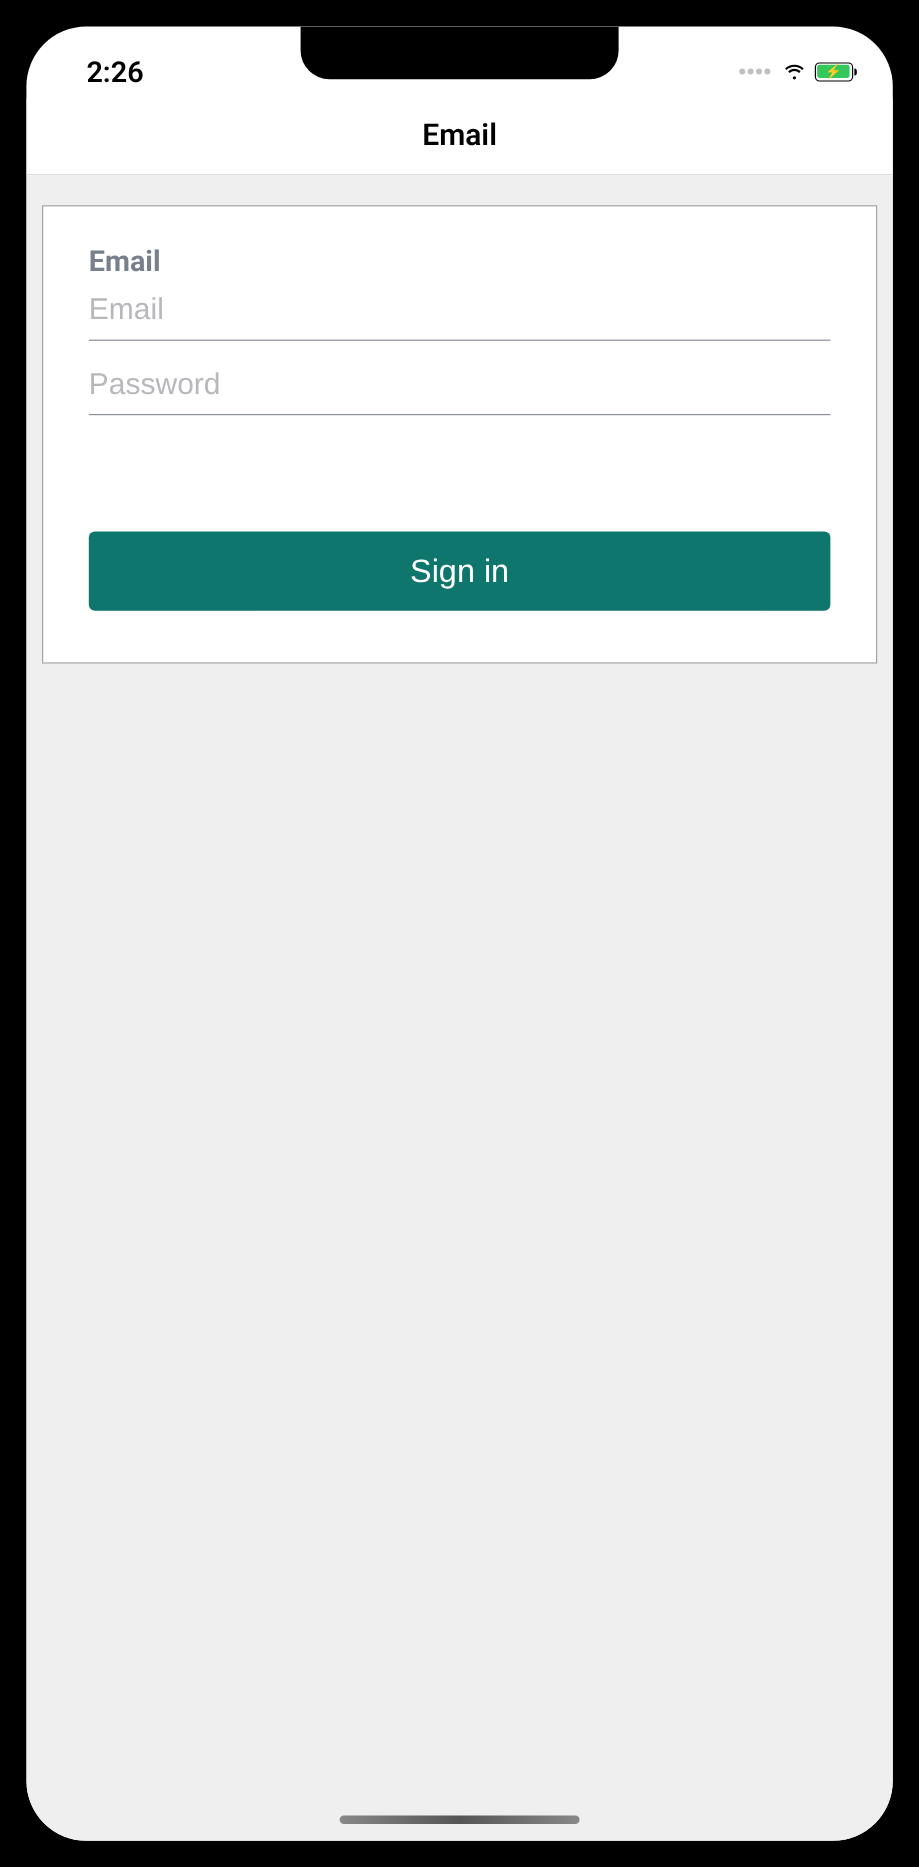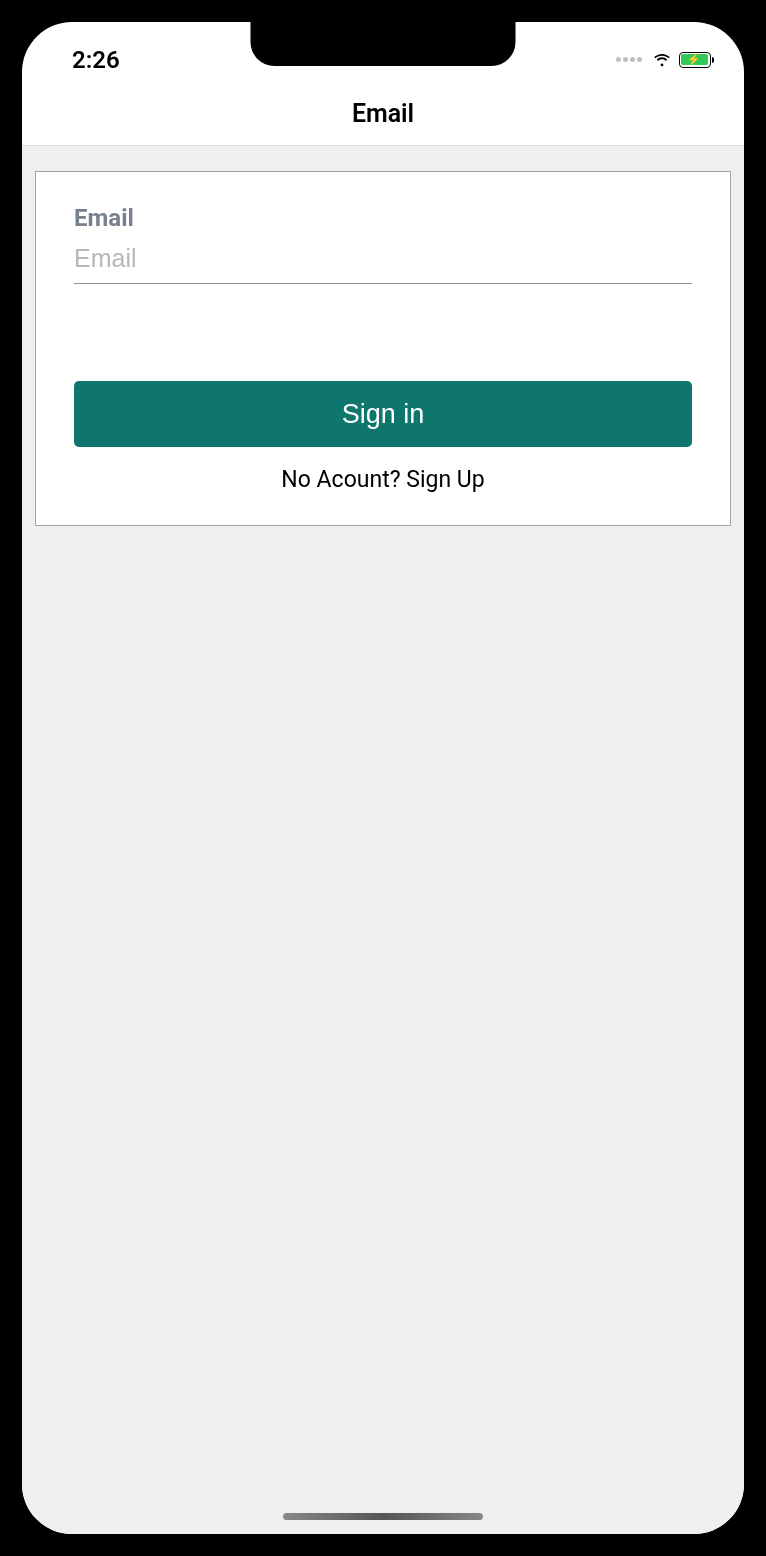--- a/index.html
+++ b/index.html
@@ -300,24 +300,26 @@
     </div>
 
     <div class="content">
       <div class="card">
         <div class="field-label">Email</div>
         
         <div class="input-wrapper">
           <input type="text" class="text-input" placeholder="Email" style="">
         </div>
         
+        <div class="input-wrapper">
+          <input type="password" class="text-input" placeholder="Password" style="">
+        </div>
         
         <div class="spacer"></div>
         
         <button class="signin-button">Sign in</button>
         
-        <div class="signup-link">No Acount? Sign Up</div>
       </div>
     </div>
 
     <div class="home-indicator"></div>
   </div>
 </div>
 
 </body></html>

